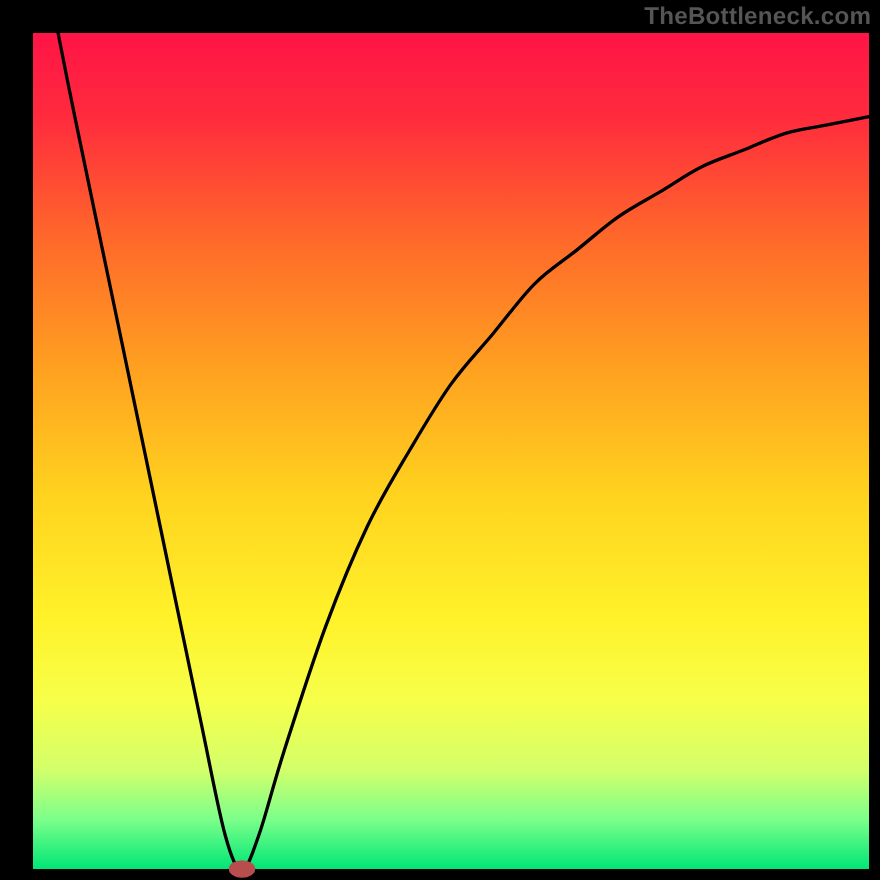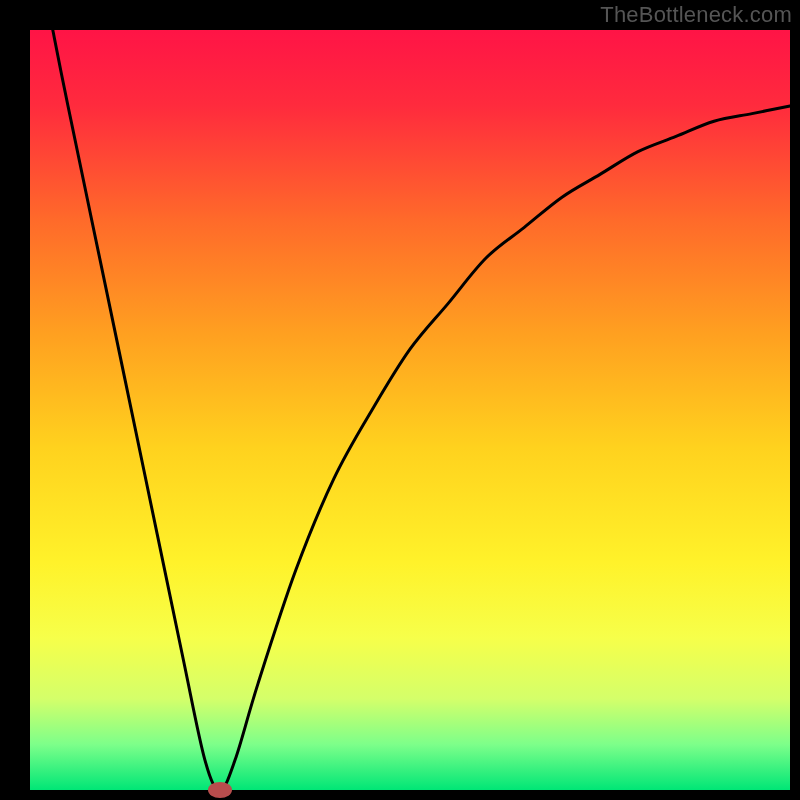--- a/index.html
+++ b/index.html
@@ -16,21 +16,21 @@
     width: 800px;
     height: 800px;
     background: #000;
   }
   .watermark {
     position: absolute;
     top: 2px;
     right: 8px;
     color: #555;
     font-size: 22px;
-    font-weight: 400;
+    font-weight: 700;
     z-index: 10;
     letter-spacing: 0.2px;
   }
   svg.chart {
     position: absolute;
     top: 0;
     left: 0;
   }
 </style>
 </head>

